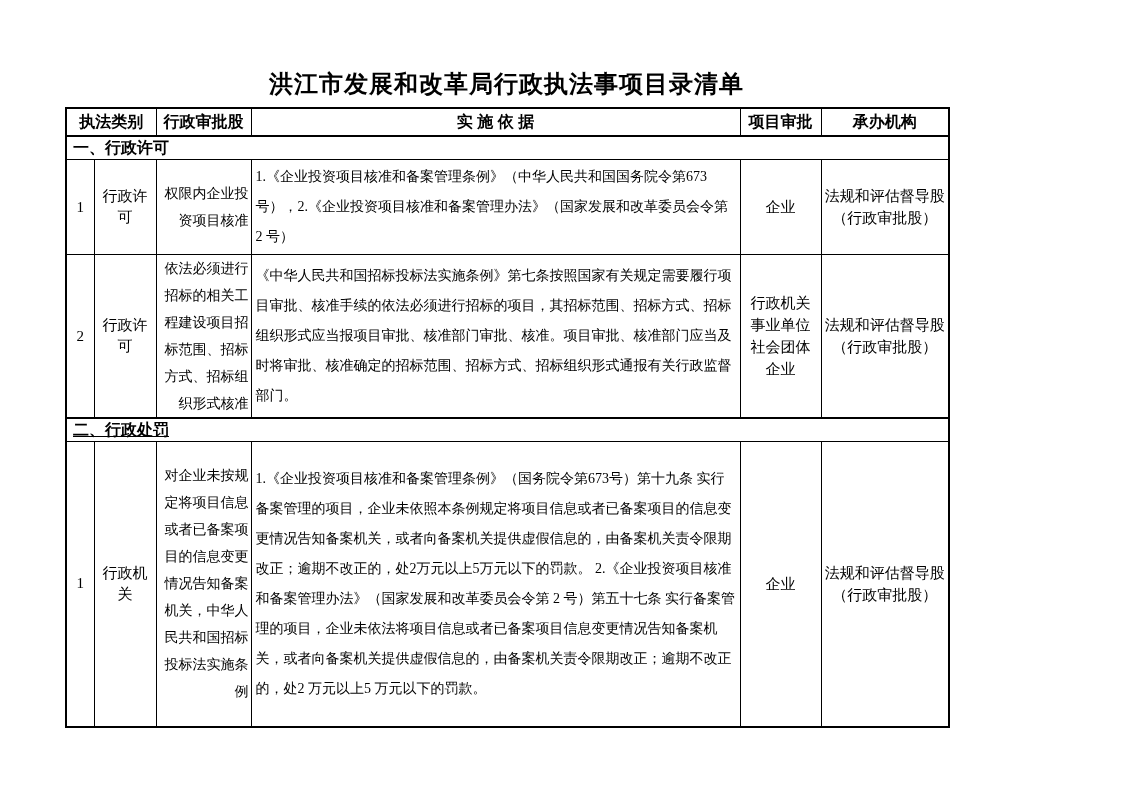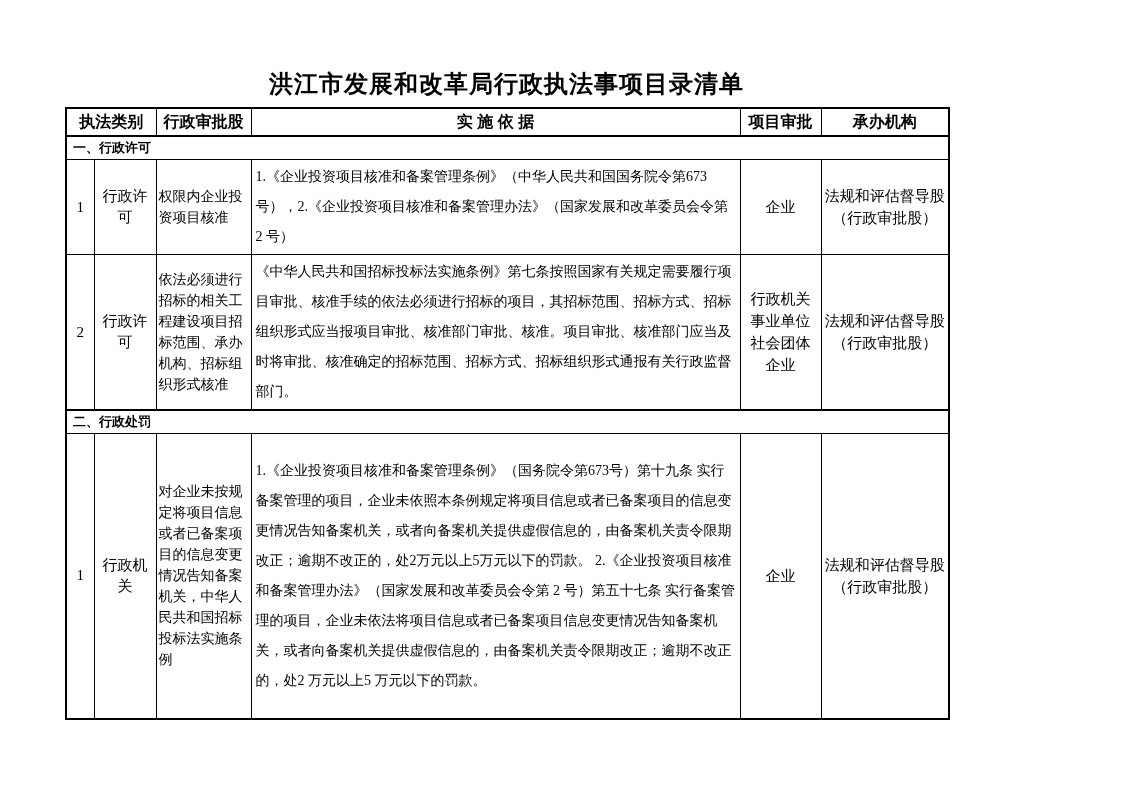--- a/index.html
+++ b/index.html
@@ -25,32 +25,32 @@
   }
   tr.hrow th{
     height:26px;
     font-family:"Liberation Sans","DejaVu Sans",sans-serif;
     font-weight:bold;font-size:16px;text-align:center;
     border-bottom:2px solid #000;padding:0;margin-left:12px;
   }
   tr.srow td{
     height:22px;
     font-family:"Liberation Sans","DejaVu Sans",sans-serif;
-    font-weight:bold;font-size:13px;text-align:left;
+    font-weight:bold;font-size:16px;text-align:left;
     padding:0 0 0 6px;
   }
-  tr.s2 td{border-top:2px solid #000;}
+  tr.s2 td{border-top:2px solid #000;text-decoration:underline;}
   tr.r1{height:93px;}
   tr.r2{height:150px;}
   tr.r3{height:285px;}
   td.num,td.cat{
     text-align:center;font-size:15px;padding:0 1px;line-height:21px;
   }
   td.name{
-    text-align:left;font-size:14px;line-height:21px;padding:0 2px;
+    text-align:right;font-size:14px;line-height:27px;padding:0 2px;
   }
   td.basis{
     text-align:left;font-size:14px;line-height:30px;padding:2px 4px;
   }
   td.target,td.agency{
     text-align:center;font-size:15px;line-height:22px;
     white-space:pre-line;padding:0 2px;
   }
 </style>
 </head>
@@ -89,21 +89,21 @@
       <td class="name">权限内企业投资项目核准</td>
       <td class="basis">1.《企业投资项目核准和备案管理条例》（中华人民共和国国务院令第673号），2.《企业投资项目核准和备案管理办法》（国家发展和改革委员会令第 2 号）</td>
       <td class="target">企业</td>
       <td class="agency">法规和评估督导股
 （行政审批股）</td>
     </tr>
 
     <tr class="r2">
       <td class="num">2</td>
       <td class="cat">行政许可</td>
-      <td class="name">依法必须进行招标的相关工程建设项目招标范围、承办机构、招标组织形式核准</td>
+      <td class="name">依法必须进行招标的相关工程建设项目招标范围、招标方式、招标组织形式核准</td>
       <td class="basis">《中华人民共和国招标投标法实施条例》第七条按照国家有关规定需要履行项目审批、核准手续的依法必须进行招标的项目，其招标范围、招标方式、招标组织形式应当报项目审批、核准部门审批、核准。项目审批、核准部门应当及时将审批、核准确定的招标范围、招标方式、招标组织形式通报有关行政监督部门。</td>
       <td class="target">行政机关
 事业单位
 社会团体
 企业</td>
       <td class="agency">法规和评估督导股
 （行政审批股）</td>
     </tr>
 
     <tr class="srow s2">

